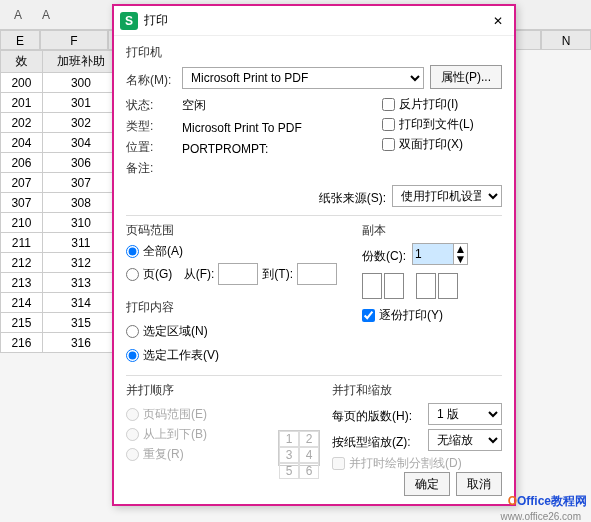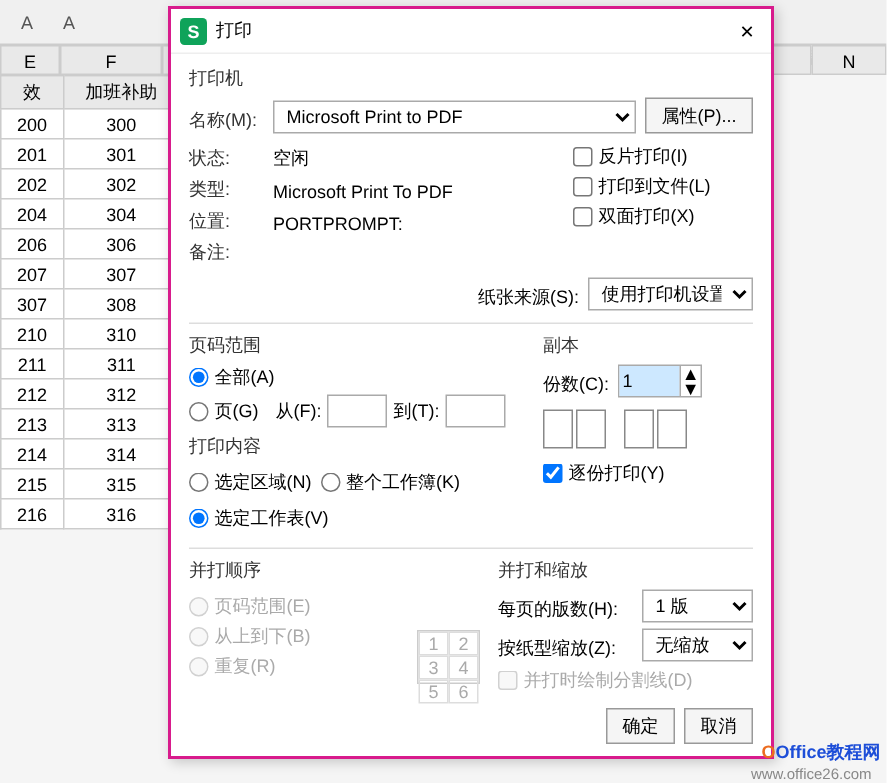--- a/index.html
+++ b/index.html
@@ -183,29 +183,25 @@
       <div class="col">
         <div class="sectitle">页码范围</div>
         <label class="radio">
             <input type="radio" name="rng" checked="" style="">
             <span>全部(A)</span>
           </label>
         <label class="radio"><input type="radio" name="rng" style=""><span>页(G)</span>
           &nbsp;<span>从(F):</span><input type="text" class="smallinput" style="">
           <span>到(T):</span><input type="text" class="smallinput" style="">
         </label>
-        <div class="sectitle" style="margin-top:4px">打印内容</div>
+        <div class="sectitle" style="margin-top:14px">打印内容</div>
         <div class="row">
           <label class="radio">
               <input type="radio" name="cnt" style="">
               <span>选定区域(N)</span>
-            </label>
-          <label class="radio">
-              <input type="radio" name="cnt" style="">
-              <span>整个工作簿(K)</span>
             </label>
         </div>
         <label class="radio">
             <input type="radio" name="cnt" checked="" style="">
             <span>选定工作表(V)</span>
           </label>
       </div>
       <div style="width:140px">
         <div class="sectitle">副本</div>
         <div class="row">

